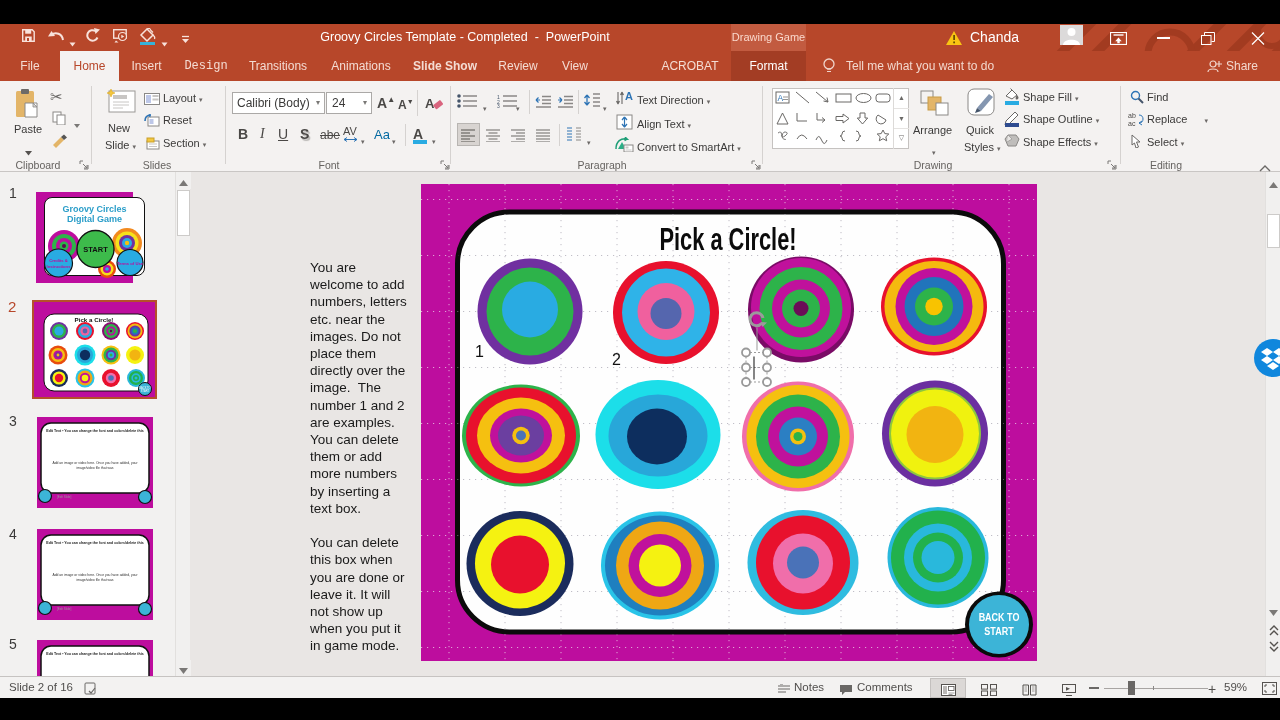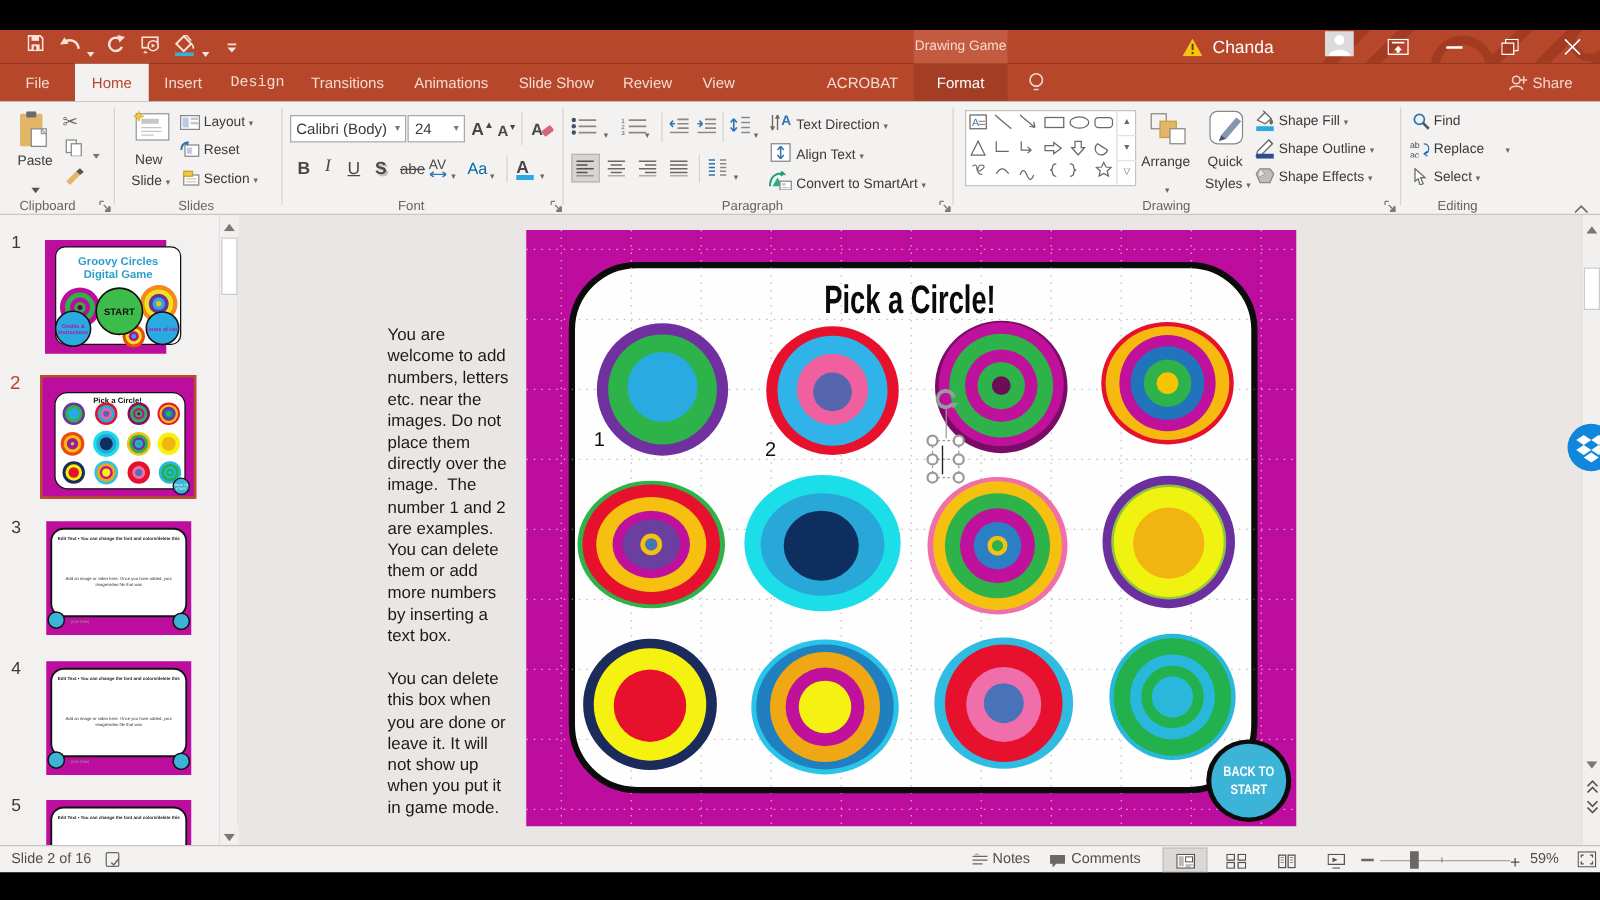--- a/index.html
+++ b/index.html
@@ -91,20 +91,21 @@
         <path d="M0.5 0.5 h6 l-3 4 z" fill="#F8E2DB"></path>
       </svg>
   </div>
   <div class="abs" style="left:181px;top:6px;width:9px;height:9px;">
     <svg width="9" height="9" viewBox="0 0 9 9">
         <path d="M1 1.5 h7" stroke="#F8E2DB" stroke-width="1.3"></path>
         <path d="M1 4 h7 l-3.5 4 z" fill="#F8E2DB"></path>
       </svg>
   </div>
 
+  <div class="abs" style="left:320px;top:0;width:290px;height:27px;line-height:26px;color:#fff;font-size:12.5px;text-align:center;white-space:nowrap;">Groovy Circles Template - Completed&nbsp;&nbsp;-&nbsp;&nbsp;PowerPoint</div>
 
   <div class="abs" style="left:946px;top:7px;width:16px;height:14px;">
     <svg width="16" height="14" viewBox="0 0 16 14">
         <path d="M8 0 L16 14 H0 Z" fill="#F9C513"></path>
         <rect x="7.3" y="4" width="1.6" height="5" fill="#5a4300"></rect>
         <rect x="7.3" y="10.5" width="1.6" height="1.8" fill="#5a4300"></rect>
       </svg>
   </div>
   <div class="abs" style="left:970px;top:0;width:90px;height:27px;line-height:26px;color:#fff;font-size:14px;">Chanda Jothen</div>
   <div class="abs" style="left:1060px;top:1px;width:23px;height:20px;background:#DCDADA;">
@@ -136,34 +137,35 @@
 </div>
 
 <div id="tabrow">
   <div class="tab" style="left:6px;width:48px;">File</div>
   <div class="abs" style="left:60px;top:0;width:59px;height:30px;background:#F4F2F1;"></div>
   <div class="tab" style="left:60px;width:59px;color:#B7472A;">Home</div>
   <div class="tab" style="left:118px;width:57px;">Insert</div>
   <div class="tab" style="left:176px;width:60px;font-family:Liberation Mono, monospace;">Design</div>
   <div class="tab" style="left:240px;width:76px;">Transitions</div>
   <div class="tab" style="left:322px;width:78px;">Animations</div>
-  <div class="tab" style="left:405px;width:80px;">Slide Show</div>
+  <div class="tab" style="left:405px;width:80px;font-weight:bold;">Slide Show</div>
   <div class="tab" style="left:488px;width:60px;">Review</div>
   <div class="tab" style="left:551px;width:48px;text-align:center;">View</div>
   <div class="tab" style="left:600px;width:48px;margin-top:32px;">Help</div>
   <div class="tab" style="left:648px;width:84px;">ACROBAT</div>
   <div class="abs" style="left:731px;top:0;width:75px;height:30px;background:#A33D24;"></div>
   <div class="tab" style="left:731px;width:75px;color:#fff;">Format</div>
 
   <div class="abs" style="left:822px;top:7px;width:14px;height:17px;">
     <svg width="14" height="17" viewBox="0 0 14 17">
         <circle cx="7" cy="6" r="5" fill="none" stroke="#F0D4CB" stroke-width="1.3"></circle>
         <path d="M5 11 h4 M5 13.5 h4" stroke="#F0D4CB" stroke-width="1.2"></path>
       </svg>
   </div>
+  <div class="abs" style="left:846px;top:0;height:30px;line-height:30px;color:#F3D8CE;font-size:12px;">Tell me what you want to do</div>
 
   <div class="abs" style="left:1207px;top:8px;width:15px;height:15px;">
     <svg width="15" height="15" viewBox="0 0 15 15">
         <circle cx="6" cy="5" r="3" fill="none" stroke="#F0D4CB" stroke-width="1.2"></circle>
         <path d="M1 13 c0-4 10-4 10 0" fill="none" stroke="#F0D4CB" stroke-width="1.2"></path>
         <path d="M12 2 v6 M9 5 h6" stroke="#F0D4CB" stroke-width="1.2"></path>
       </svg>
   </div>
   <div class="abs" style="left:1226px;top:0;height:30px;line-height:30px;color:#F3D8CE;font-size:12px;">Share</div>
 </div>

